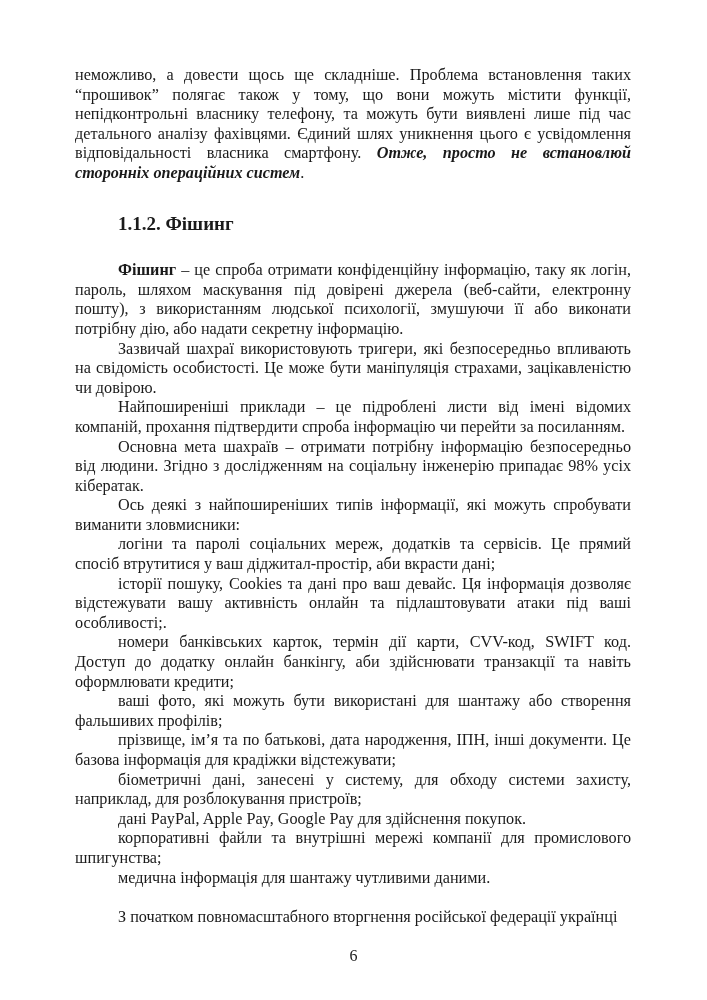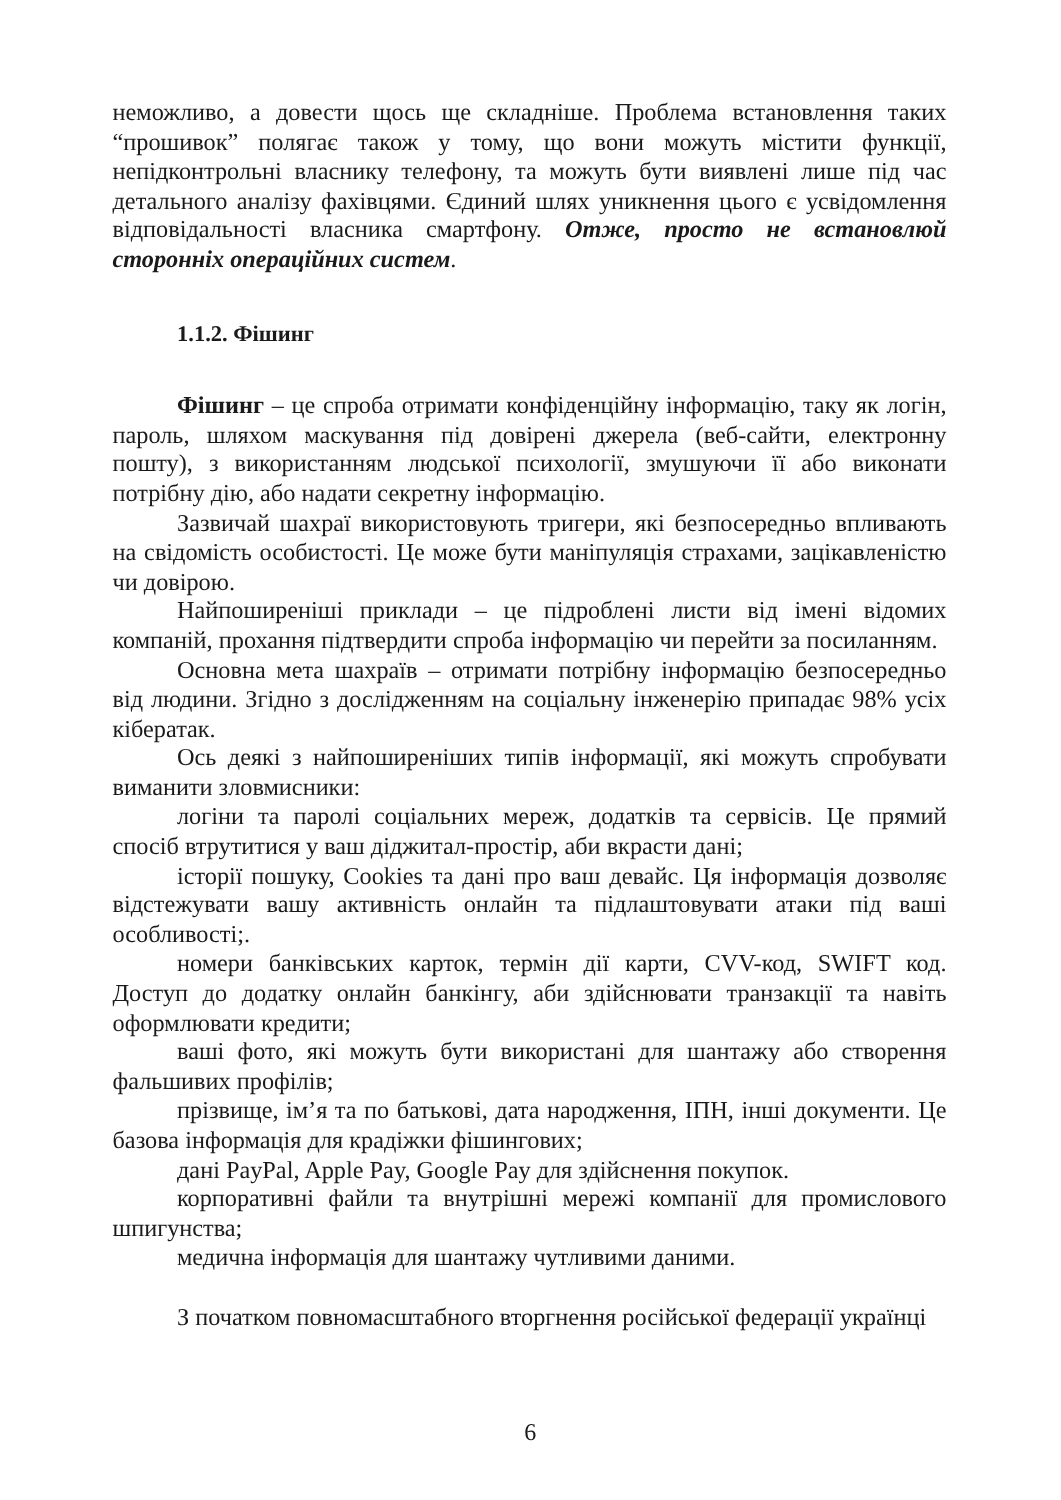--- a/index.html
+++ b/index.html
@@ -6,21 +6,21 @@
   body { width: 707px; height: 1000px; position: relative; overflow: hidden; }
   .page {
     position: absolute; left: 75px; top: 66px; width: 556px;
     font-family: Liberation Serif, serif;
     font-size: 16.2px; line-height: 19.6px; color: #1a1a1a;
   }
   .p { text-align: justify; text-indent: 43px; margin: 0; }
   .p.noindent { text-indent: 0; }
   .bi { font-weight: bold; font-style: italic; }
   .b { font-weight: bold; }
-  .heading { margin: 30px 0 28px 0; padding-left: 43px; font-weight: bold; font-size: 15px; }
+  .heading { margin: 30px 0 28px 0; padding-left: 43px; font-weight: bold; font-size: 19px; }
   .gap { height: 20px; }
   .pagenum {
     position: absolute; left: 0; width: 707px; top: 947px; text-align: center;
     font-family: "Liberation Serif", serif; font-size: 16px; color: #1a1a1a;
   }
 </style>
 </head>
 <body>
 
 <div class="page">
@@ -32,21 +32,22 @@
 
   <p class="p">Зазвичай шахраї використовують тригери, які безпосередньо впливають на свідомість особистості. Це може бути маніпуляція страхами, зацікавленістю чи довірою.</p>
   <p class="p">Найпоширеніші приклади – це підроблені листи від імені відомих компаній, прохання підтвердити спроба інформацію чи перейти за посиланням.</p>
   <p class="p">Основна мета шахраїв – отримати потрібну інформацію безпосередньо від людини. Згідно з дослідженням  на соціальну інженерію припадає 98% усіх кібератак.</p>
   <p class="p">Ось деякі з найпоширеніших типів інформації, які можуть спробувати виманити зловмисники:</p>
 
   <p class="p">логіни та паролі соціальних мереж, додатків та сервісів. Це прямий спосіб втрутитися у ваш діджитал-простір, аби вкрасти дані;</p>
   <p class="p">історії пошуку, Cookies та дані про ваш девайс. Ця інформація дозволяє відстежувати вашу активність онлайн та підлаштовувати атаки під ваші особливості;.</p>
   <p class="p">номери банківських карток, термін дії карти, CVV-код, SWIFT код. Доступ до додатку онлайн банкінгу, аби здійснювати транзакції та навіть оформлювати кредити;</p>
   <p class="p">ваші фото, які можуть бути використані для шантажу або створення фальшивих профілів;</p>
-  <p class="p">прізвище, ім’я та по батькові, дата народження, ІПН, інші документи. Це базова інформація для крадіжки фішингових;</p>
+  <p class="p">прізвище, ім’я та по батькові, дата народження, ІПН, інші документи. Це базова інформація для крадіжки відстежувати;</p>
+  <p class="p">біометричні дані, занесені у систему, для обходу системи захисту, наприклад, для розблокування пристроїв;</p>
   <p class="p">дані PayPal, Apple Pay, Google Pay для здійснення покупок.</p>
   <p class="p">корпоративні файли та внутрішні мережі компанії для промислового шпигунства;</p>
   <p class="p">медична інформація для шантажу чутливими даними.</p>
 
   <div class="gap"></div>
 
   <p class="p">З початком повномасштабного вторгнення російської федерації українці</p>
 </div>
 
 <div class="pagenum">6</div>

